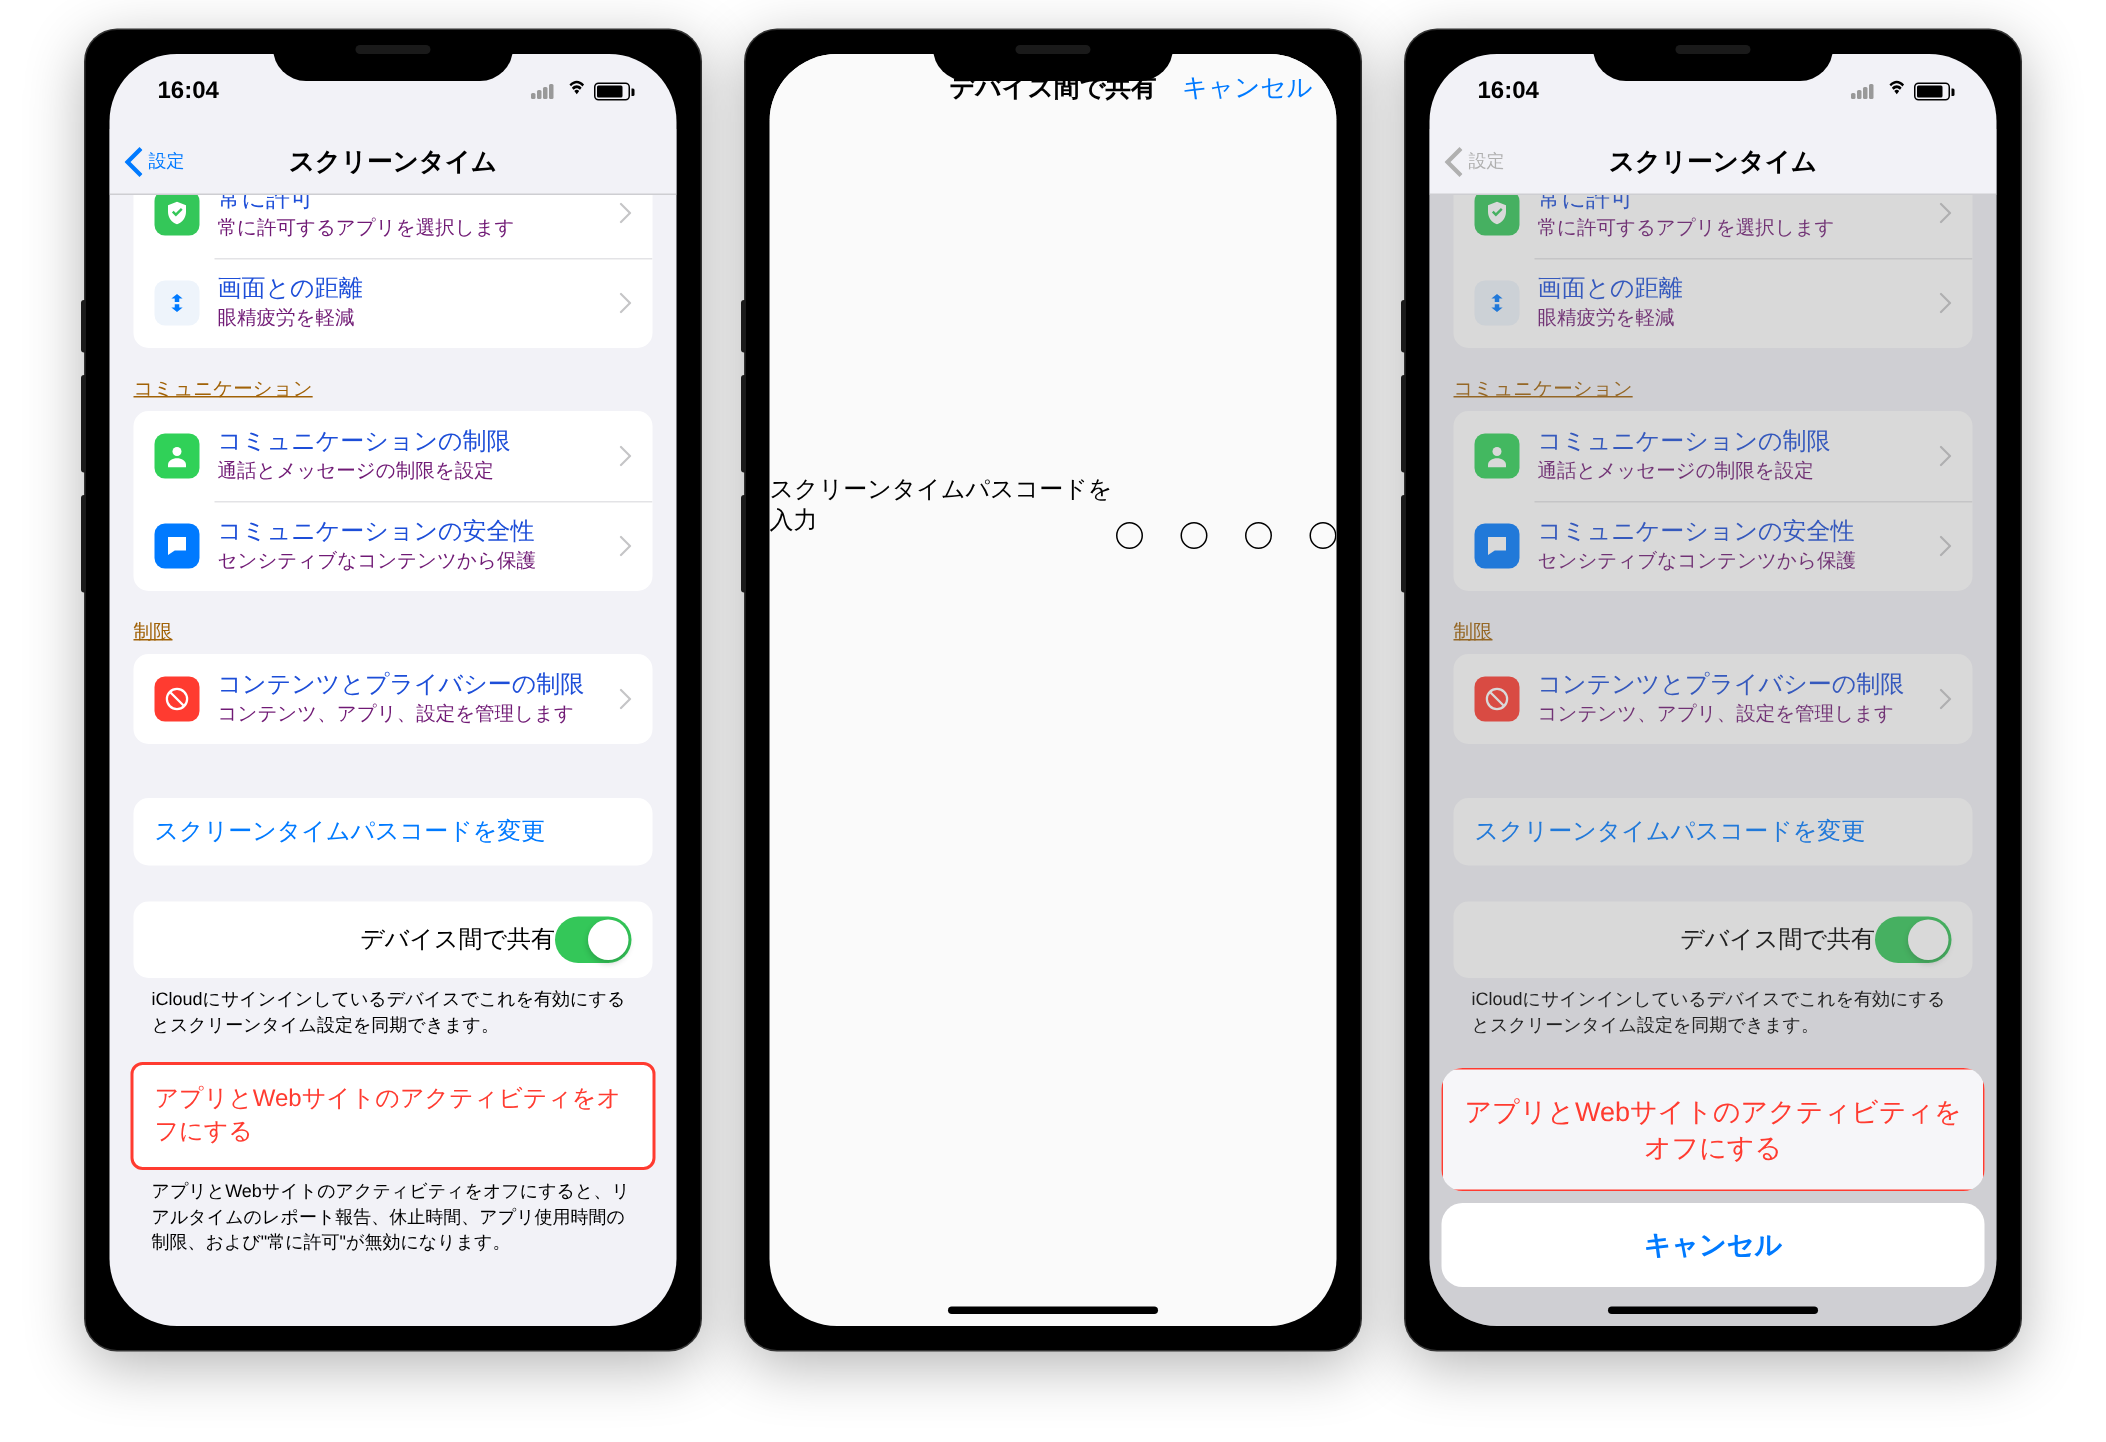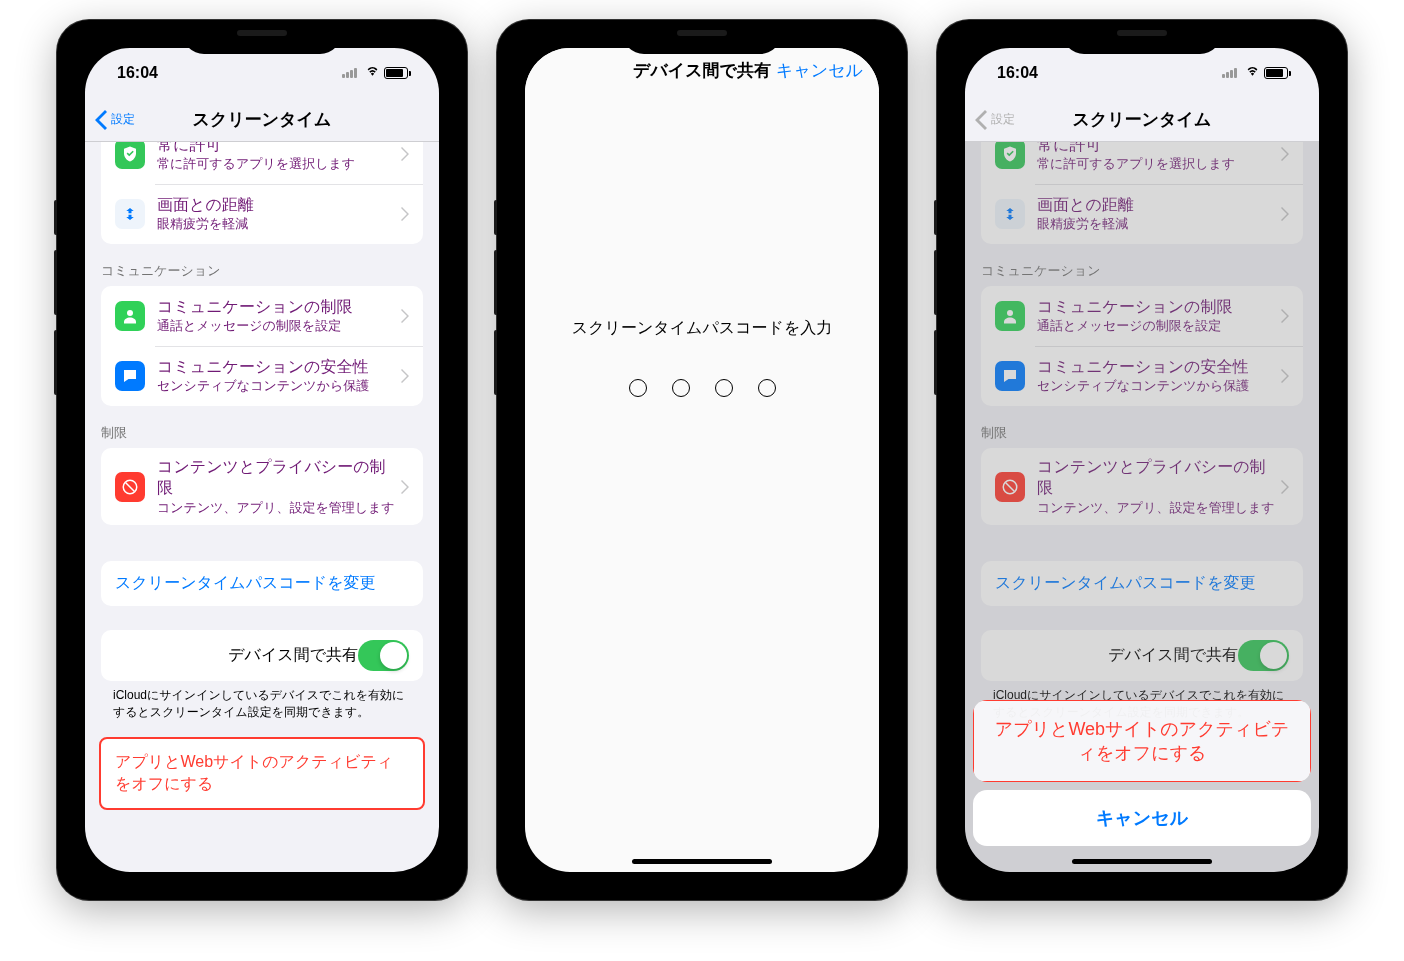--- a/index.html
+++ b/index.html
@@ -10,22 +10,22 @@
       justify-content: center;
       align-items: flex-start;
       gap: 30px;
       padding: 20px;
       min-height: 961px;
     }
     .phone {
       width: 410px;
       height: 880px;
       background: #000;
-      border-radius: 32px;
-      padding: 28px;
+      border-radius: 21px;
+      padding: 16px;
       position: relative;
       box-shadow: 0 0 0 1px #333, 0 10px 40px rgba(0,0,0,0.3);
     }
     .phone::before {
       content: '';
       position: absolute;
       left: -3px;
       top: 180px;
       width: 3px;
       height: 35px;
@@ -114,22 +114,23 @@
       font-size: 12px;
     }
     .nav-back.dim { color: #b0b0b0; }
     .nav-back svg { width: 12px; height: 20px; margin-right: 4px; }
     .nav-title { font-size: 17px; font-weight: 600; }
     .nav-right { position: absolute; right: 16px; color: #007aff; font-size: 17px; }
     .content { height: calc(100% - 94px); overflow: hidden; position: relative; }
     .scroll-area { padding: 0; }
     .group-header {
       font-size: 13px;
-      color: #737373;
+      color: #a16207;
       padding: 18px 16px 6px;
+      text-decoration: underline;
     }
     .group-list { background: #fff; border-radius: 10px; margin: 0 16px; overflow: hidden; }
     .group-list.no-margin { margin: 0 16px; }
     .group-list.cut-top { border-radius: 0 0 10px 10px; }
     .cell {
       display: flex;
       align-items: center;
       padding: 9px 14px;
       min-height: 60px;
       position: relative;
@@ -148,21 +149,21 @@
       height: 30px;
       border-radius: 7px;
       flex-shrink: 0;
       margin-right: 12px;
       display: flex;
       align-items: center;
       justify-content: center;
     }
     .cell-icon svg { width: 18px; height: 18px; fill: #fff; }
     .cell-text { flex: 1; }
-    .cell-title { font-size: 16px; color: #701a75; line-height: 1.3; }
+    .cell-title { font-size: 16px; color: #1d4ed8; line-height: 1.3; }
     .cell-subtitle { font-size: 13px; color: #701a75; line-height: 1.3; margin-top: 1px; }
     .chevron { color: #c5c5c7; width: 8px; height: 14px; flex-shrink: 0; }
     .link-cell {
       background: #fff;
       border-radius: 10px;
       margin: 0 16px;
       padding: 12px 14px;
       color: #007aff;
       font-size: 16px;
     }
@@ -210,21 +211,21 @@
       padding: 12px 14px;
       color: #ff3b30;
       font-size: 16px;
       line-height: 1.4;
     }
     .spacer-sm { height: 16px; }
     .spacer-md { height: 24px; }
     .spacer-lg { height: 36px; }
     .passcode-area {
       display: flex;
-      flex-direction: column;
+      flex-direction: row;
       align-items: center;
       justify-content: center;
       height: 100%;
       padding-bottom: 200px;
     }
     .passcode-label { font-size: 16px; font-weight: 500; margin-bottom: 40px; }
     .dots { display: flex; gap: 25px; }
     .dot { width: 18px; height: 18px; border: 1.5px solid #000; border-radius: 50%; }
     .dim-overlay {
       position: absolute;
@@ -414,20 +415,21 @@
         <div class="toggle-cell">
           <span>デバイス間で共有</span>
           <div class="toggle"></div>
         </div>
         <div class="footer-text">iCloudにサインインしているデバイスでこれを有効にするとスクリーンタイム設定を同期できます。</div>
 
         <div class="spacer-sm"></div>
         <div class="highlight-box">
           <div class="highlight-cell">アプリとWebサイトのアクティビティをオフにする</div>
         </div>
+        <div class="footer-text">アプリとWebサイトのアクティビティをオフにすると、リアルタイムのレポート報告、休止時間、アプリ使用時間の制限、および"常に許可"が無効になります。</div>
       </div>
     </div>
   </div>
 </div>
 
 <div class="phone">
   <div class="notch"></div>
   <div class="screen white">
     <div class="nav-bar white-bg">
       <div class="nav-title">デバイス間で共有</div>

